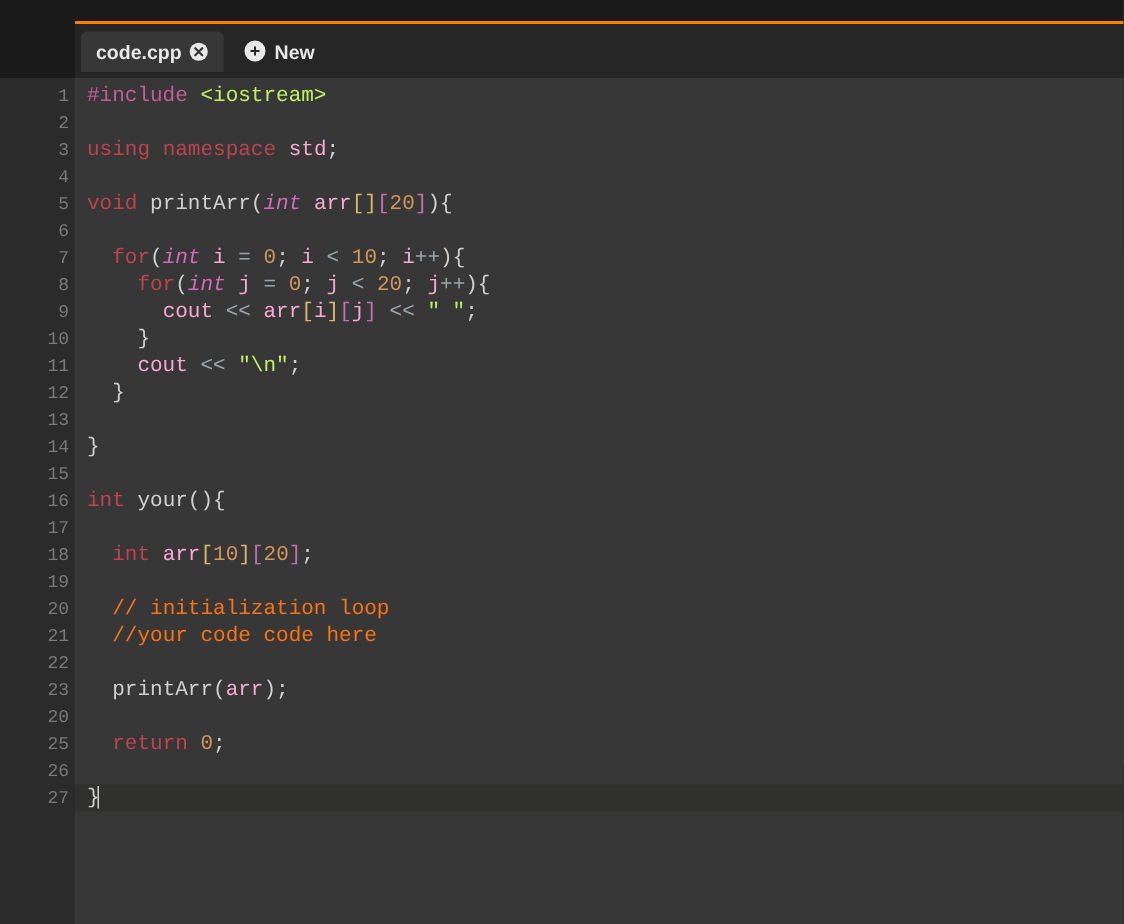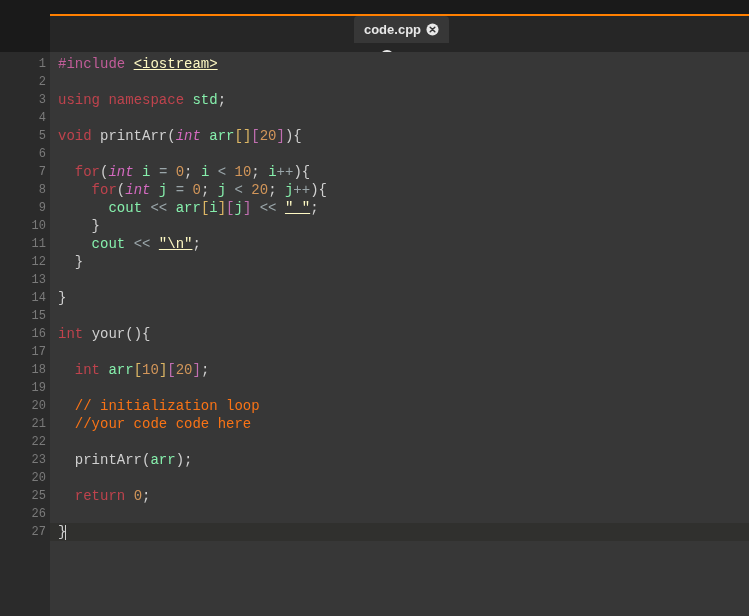--- a/index.html
+++ b/index.html
@@ -23,21 +23,20 @@
     .tab-bar {
       position: absolute;
       top: 16px;
       left: 50px;
       right: 0;
       height: 36px;
       background: #262626;
       display: flex;
       align-items: center;
       padding-left: 4px;
-      flex-direction: column;
     }
     .tab {
       display: flex;
       align-items: center;
       padding: 6px 10px;
       font-size: 13px;
       font-weight: bold;
       font-family: -apple-system, Arial, sans-serif;
       cursor: pointer;
       border-radius: 4px 4px 0 0;
@@ -131,24 +130,24 @@
     .cursor {
       display: inline-block;
       width: 1px;
       height: 15px;
       background: #d0d0d0;
       vertical-align: middle;
       margin-left: -1px;
     }
     
     .kw-pre { color: #c15d99; margin-top: 24px; }    
-    .str { color: #fef9c3; text-decoration: underline; }       
+    .str { color: #bef264; }       
     .kw-red { color: #bf434d; }    
     .kw-type { color: #d46ac0; font-style: italic; }   
-    .ident { color: #86efac; }
+    .ident { color: #f9a8d4; }
     .fn { color: #d0d0d0; }
     .num { color: #d2965a; }       
     .op { color: #9aa6aa; }        
     .punct { color: #d0d0d0; }     
     .bracket-y { color: #ddb765; } 
     .bracket-m { color: #c26fb2; } 
     .comment { color: #f97316; }
   </style>
 </head>
 <body>

